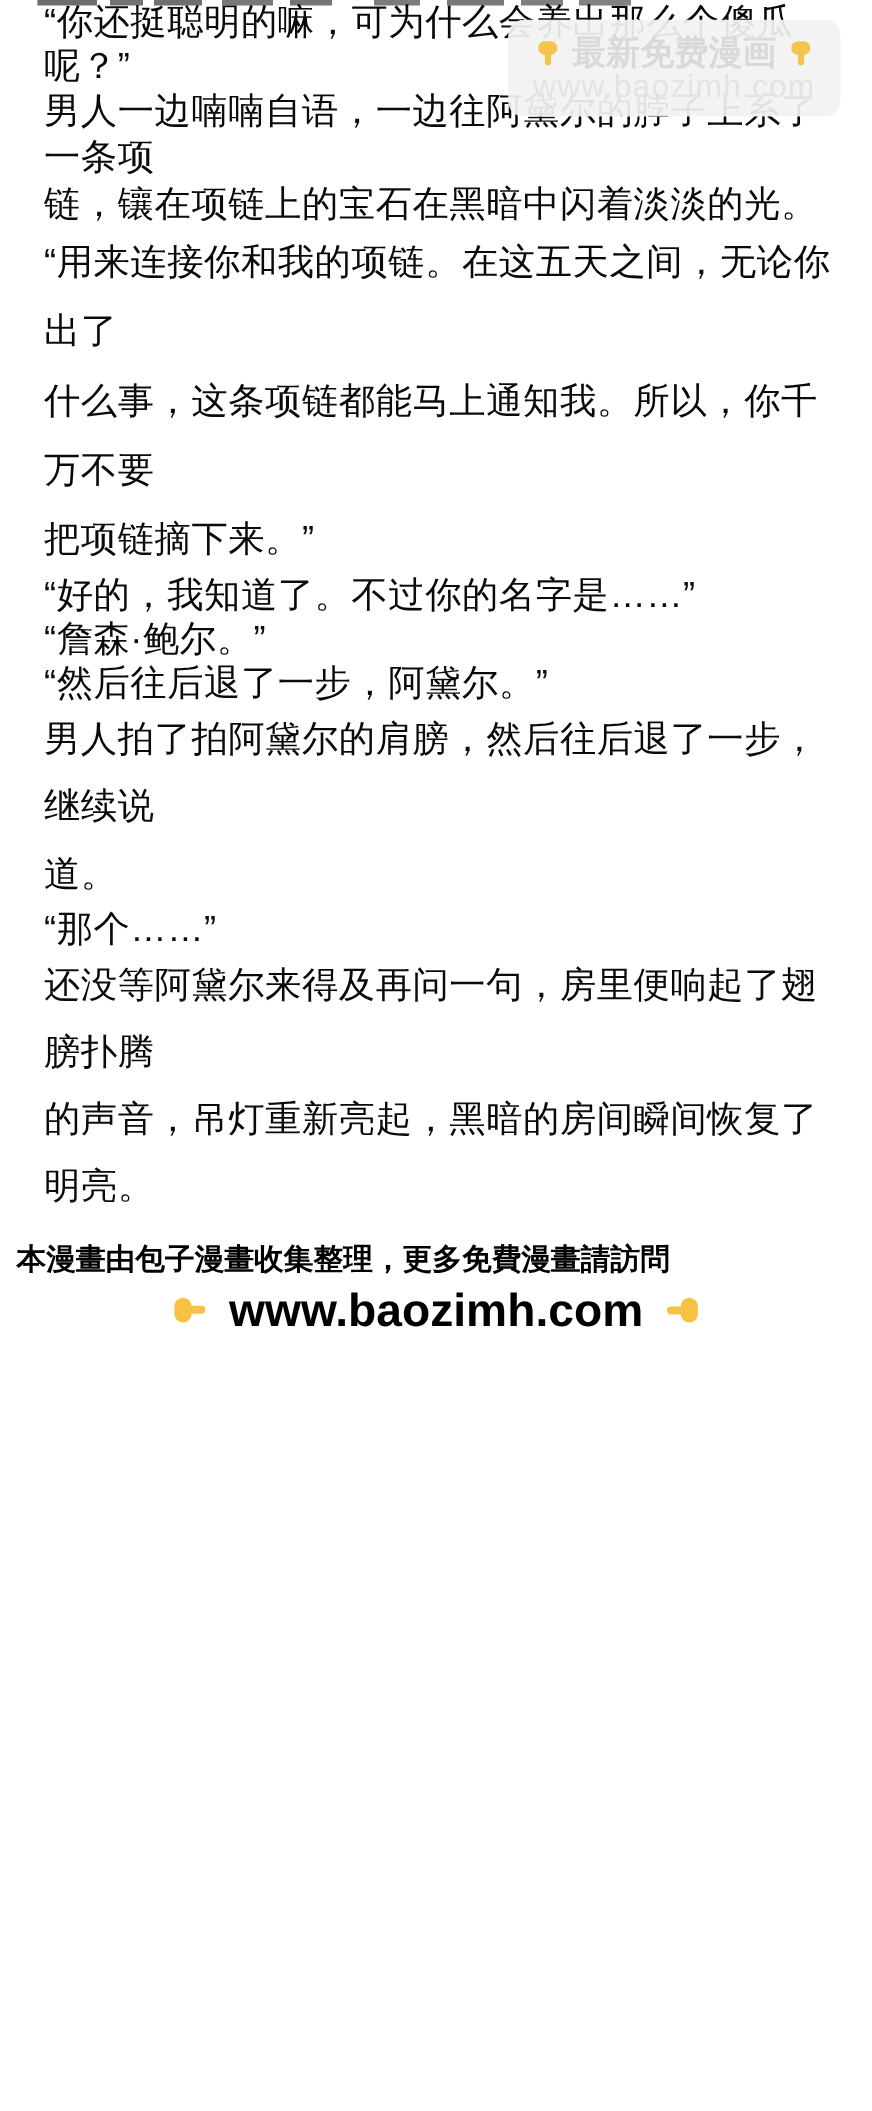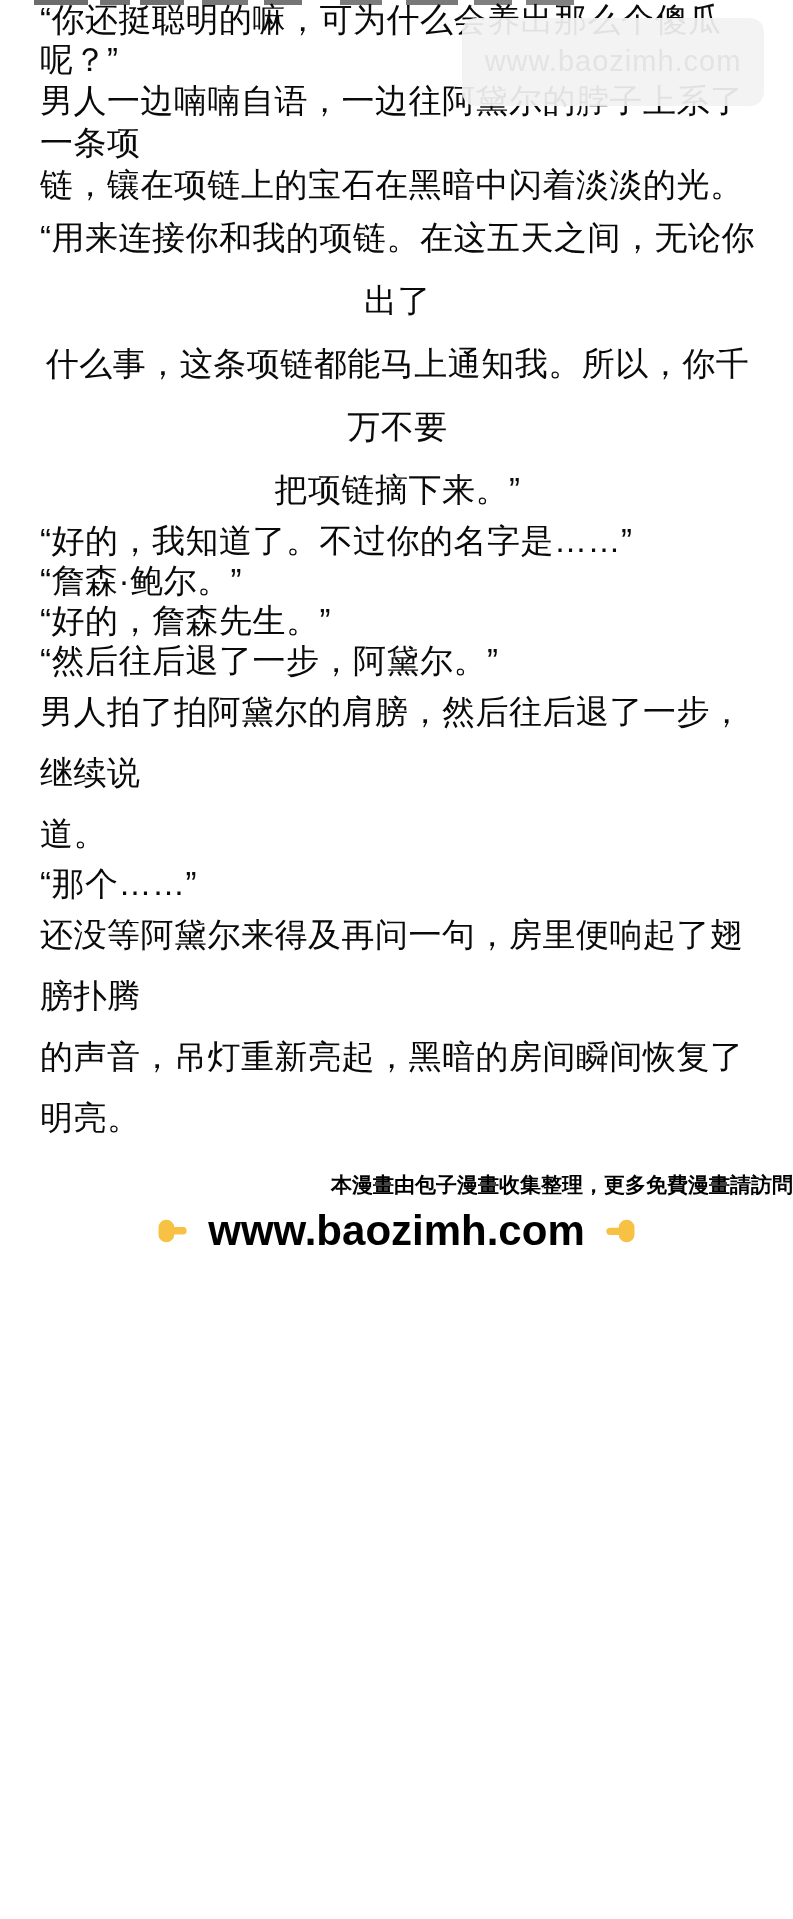--- a/index.html
+++ b/index.html
@@ -23,55 +23,73 @@
     color:#d9d9dc;line-height:36px;white-space:nowrap;}
   .wm-line2{font-size:29px;color:#e3e3e5;line-height:30px;letter-spacing:1px;margin-top:-2px;}
 
   .content{position:relative;z-index:1;padding:0 38px 0 40px;}
   .content p{margin:0;font-size:33px;white-space:pre-line;letter-spacing:.5px;}
   .lh-s{line-height:40px;}
   .lh-m{line-height:42px;}
   .lh-l{line-height:63px;}
   .lh-xl{line-height:61px;}
   .b1{margin-top:88px;}  .b2{margin-top:84px;}  .b3{margin-top:79px;}
-  .b4{margin-top:80px;text-align:center;}  .b5{margin-top:66px;}  .b6{margin-top:85px;}
+  .b4{margin-top:80px;}  .b5{margin-top:66px;}  .b6{margin-top:85px;}
   .b7{margin-top:82px;}  .b8{margin-top:85px;}  .b9{margin-top:0;}
   .b10{margin-top:71px;} .b11{margin-top:80px;} .b12{margin-top:83px;}
 
   
   .logo-row{margin-top:23px;display:flex;align-items:center;justify-content:center;gap:16px;}
   .brand{font-size:46px;font-weight:700;color:#141414;letter-spacing:2px;}
-  .notice{margin-top:20px;text-align:right;font-size:21px;font-weight:700;color:#000;line-height:34px;margin-left:15px;}
+  .notice{margin-top:20px;text-align:left;font-size:27px;font-weight:700;color:#000;line-height:34px;margin-left:15px;}
   .url-row{margin-top:5px;display:flex;align-items:center;justify-content:center;gap:18px;
     font-size:42px;font-weight:700;color:#000;}
   .hand{display:inline-flex;}
   .hand-right{transform:rotate(-90deg);}
   .hand-left{transform:rotate(90deg);}
 </style>
 </head>
 <body>
 
 <div class="page">
 
   <div class="remnant"></div>
 
   <div class="watermark">
+    <div class="wm-line1">
+      <span class="hand">
+        <svg width="28" height="28" viewBox="0 0 32 32">
+            <g fill="#F4C44C">
+              <rect x="6" y="4" width="20" height="14" rx="7"></rect>
+              <rect x="13" y="10" width="6.5" height="19" rx="3.2"></rect>
+            </g>
+          </svg>
+      </span>
+      <span>最新免费漫画</span>
+      <span class="hand">
+        <svg width="28" height="28" viewBox="0 0 32 32">
+            <g fill="#F4C44C">
+              <rect x="6" y="4" width="20" height="14" rx="7"></rect>
+              <rect x="13" y="10" width="6.5" height="19" rx="3.2"></rect>
+            </g>
+          </svg>
+      </span>
+    </div>
     <div class="wm-line2">www.baozimh.com</div>
   </div>
 
   <div class="content">
     <p class="b1 lh-s">“你还挺聪明的嘛，可为什么会养出那么个傻瓜呢？”</p>
     <p class="b2 lh-m">男人一边喃喃自语，一边往阿黛尔的脖子上系了一条项
 链，镶在项链上的宝石在黑暗中闪着淡淡的光。</p>
     <p class="b4 lh-l">“用来连接你和我的项链。在这五天之间，无论你出了
 什么事，这条项链都能马上通知我。所以，你千万不要
 把项链摘下来。”</p>
     <p class="b5 lh-s">“好的，我知道了。不过你的名字是……”</p>
     <p class="b6 lh-s">“詹森·鲍尔。”</p>
-    <p class="b7 lh-s">“好的，詹森先生。”</p>
     <p class="b8 lh-s">“然后往后退了一步，阿黛尔。”</p>
     <p class="b9 lh-xl">男人拍了拍阿黛尔的肩膀，然后往后退了一步，继续说
 道。</p>
     <p class="b11 lh-s">“那个……”</p>
     <p class="b12 lh-xl">还没等阿黛尔来得及再问一句，房里便响起了翅膀扑腾
 的声音，吊灯重新亮起，黑暗的房间瞬间恢复了明亮。</p>
   </div>
 
 
   <div class="notice">本漫畫由包子漫畫收集整理，更多免費漫畫請訪問</div>

